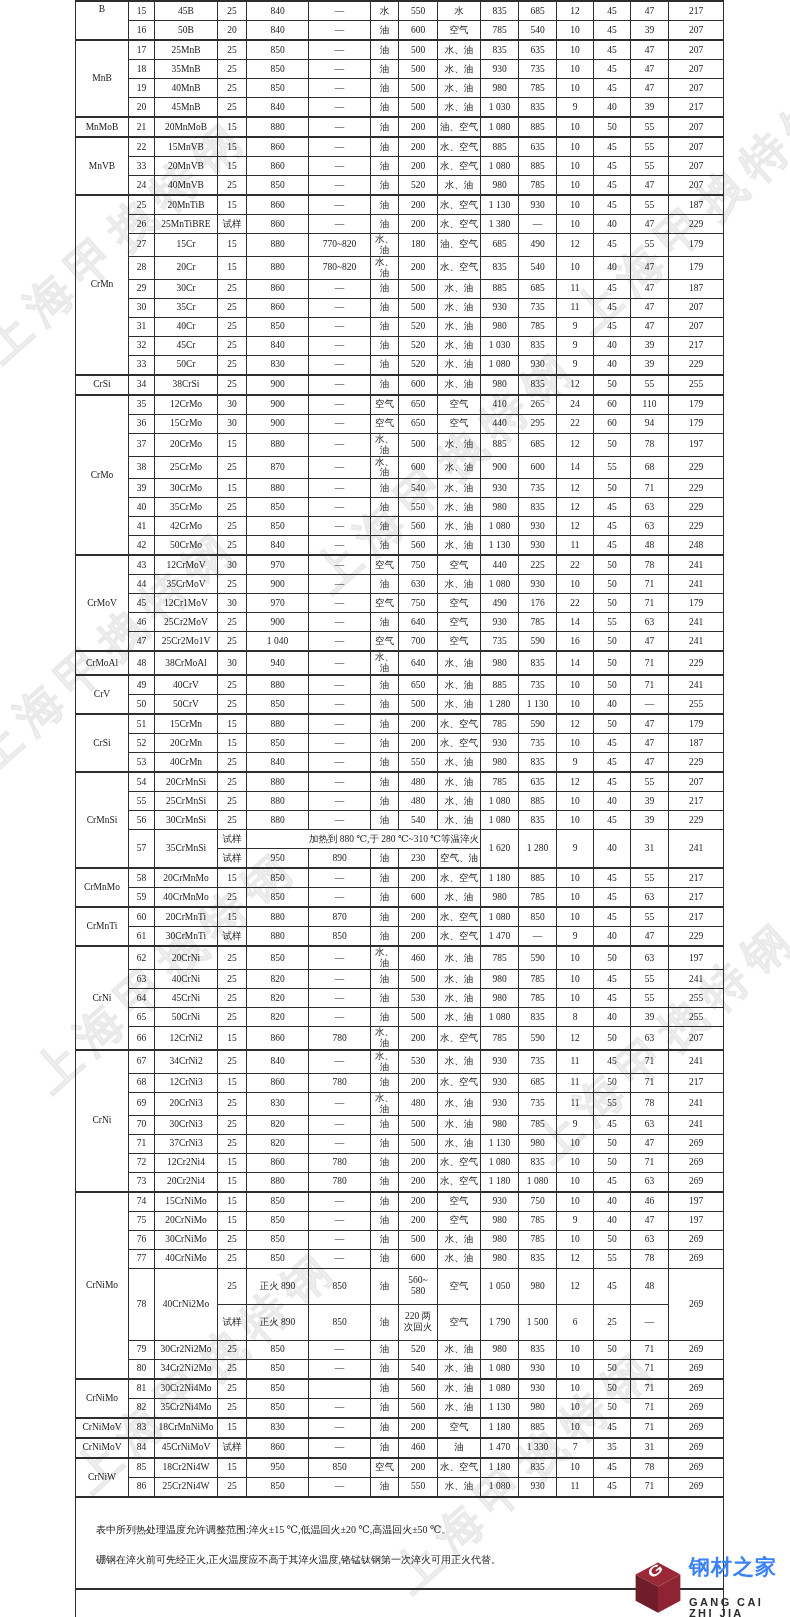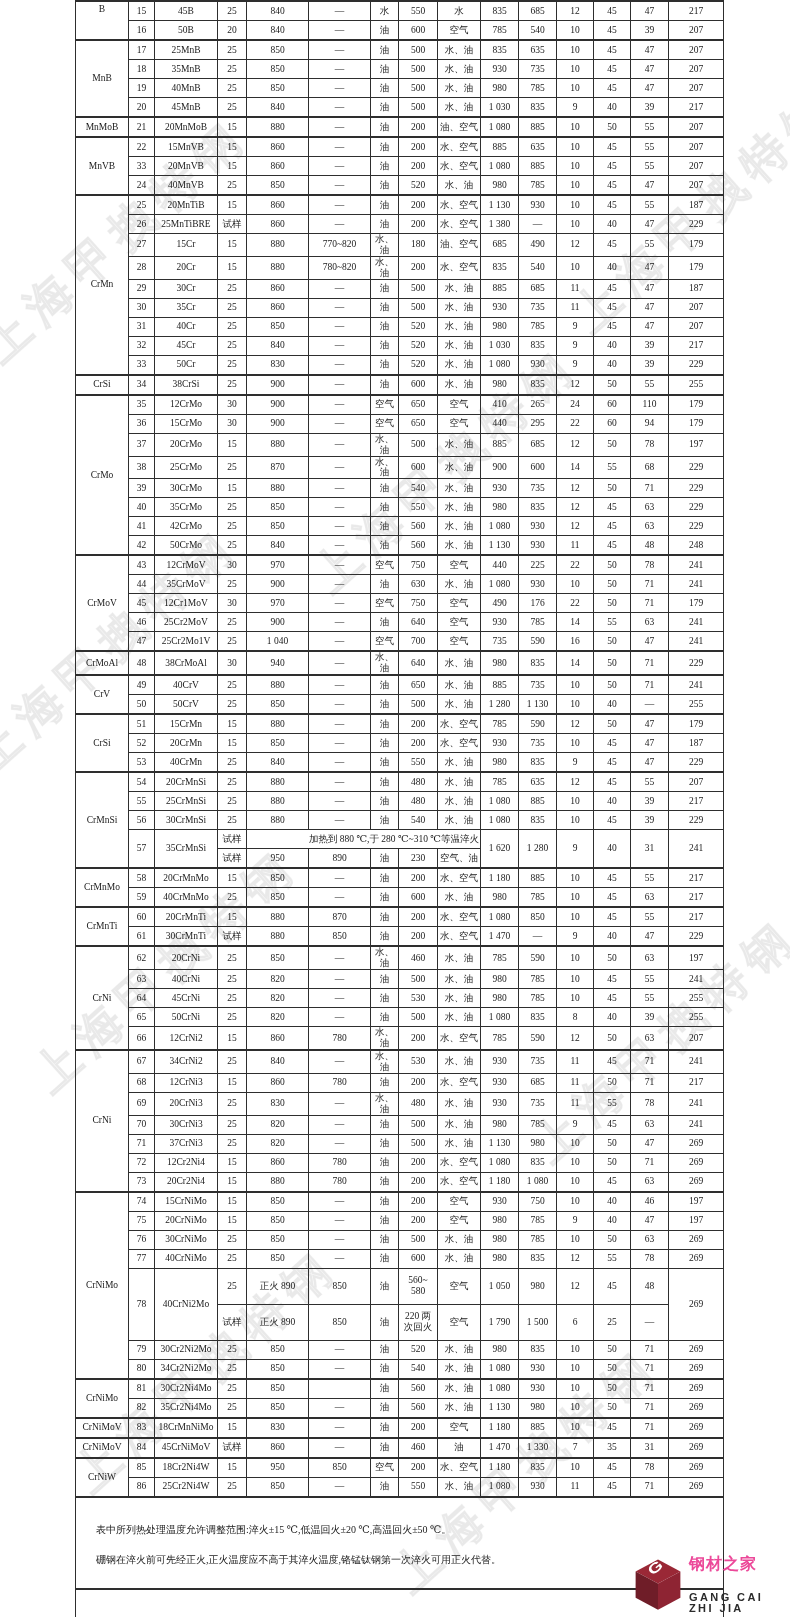--- a/index.html
+++ b/index.html
@@ -53,21 +53,21 @@
   table.steel td.fnotes sup{font-size:8px;margin-right:4px;}
   
   .logo{
     position:absolute;left:634px;top:1556px;
     display:flex;align-items:center;gap:7px;
   }
   .logo .cube{flex:0 0 auto;}
   .logo .txt{display:flex;flex-direction:column;line-height:1;}
   .logo .cn{
     font-family:"Liberation Sans","DejaVu Sans",sans-serif;
-    font-weight:bold;font-size:16px;letter-spacing:1px;color:#ec4899;
+    font-weight:bold;font-size:21px;letter-spacing:1px;color:#3b82f6;
   }
   .logo .en{
     font-family:"Liberation Sans","DejaVu Sans",sans-serif;
     font-weight:bold;font-size:11px;letter-spacing:2.4px;color:#2b2b2b;
     margin-top:20px;
   }
 </style>
 </head>
 <body>
 

